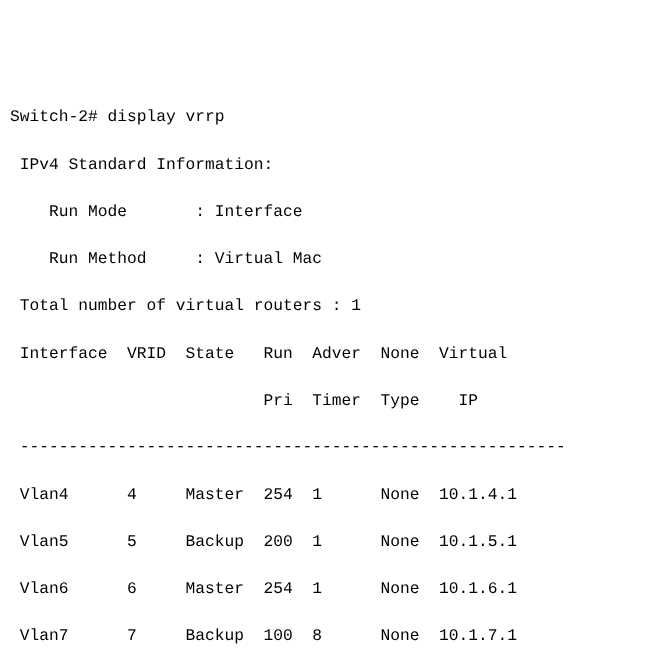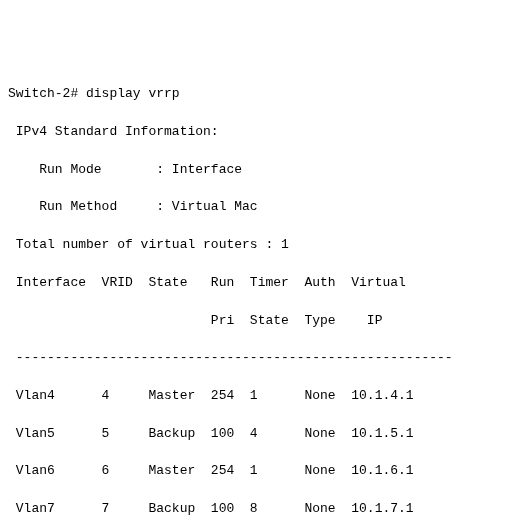--- a/index.html
+++ b/index.html
@@ -19,25 +19,25 @@
 </head>
 <body>
 
 
 
 <div class="line">Switch-2# display vrrp</div>
 <div class="line"> IPv4 Standard Information:</div>
 <div class="line">    Run Mode       : Interface</div>
 <div class="line">    Run Method     : Virtual Mac</div>
 <div class="line"> Total number of virtual routers : 1</div>
-<div class="line"> Interface  VRID  State   Run  Timer  Auth  Virtual</div>
-<div class="line">                          Pri  State  Type    IP</div>
+<div class="line"> Interface  VRID  State   Run  Adver  None  Virtual</div>
+<div class="line">                          Pri  Timer  Type    IP</div>
 <div class="line"> --------------------------------------------------------</div>
 <div class="line"> Vlan4      4     Master  254  1      None  10.1.4.1</div>
-<div class="line"> Vlan5      5     Backup  100  4      None  10.1.5.1</div>
+<div class="line"> Vlan5      5     Backup  200  1      None  10.1.5.1</div>
 <div class="line"> Vlan6      6     Master  254  1      None  10.1.6.1</div>
 <div class="line"> Vlan7      7     Backup  100  8      None  10.1.7.1</div>
 
 
 
 
 
 
 
 

